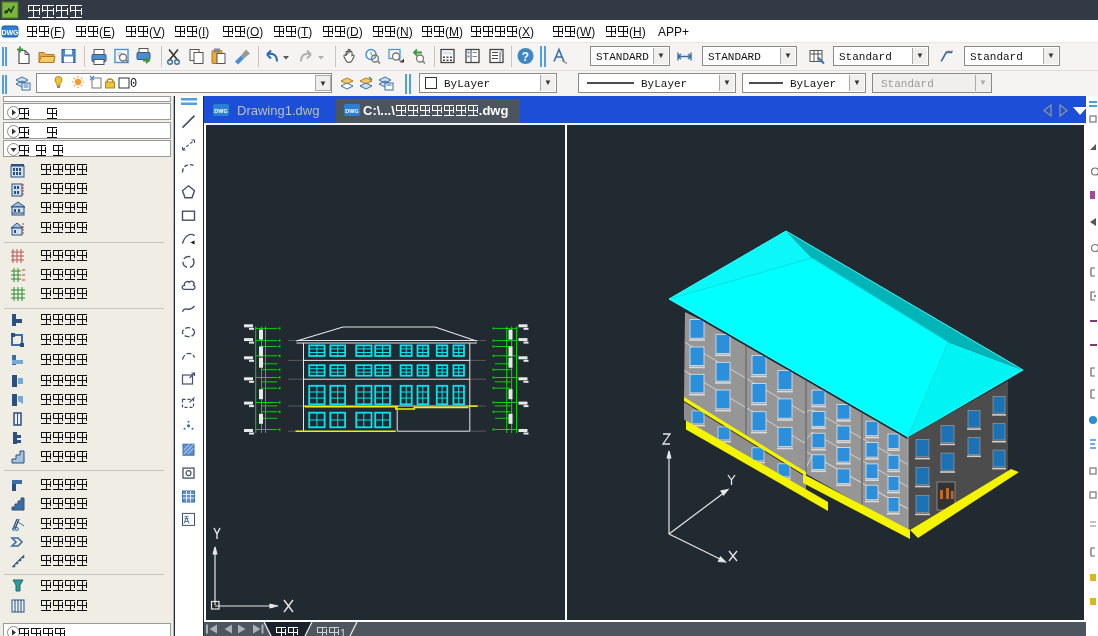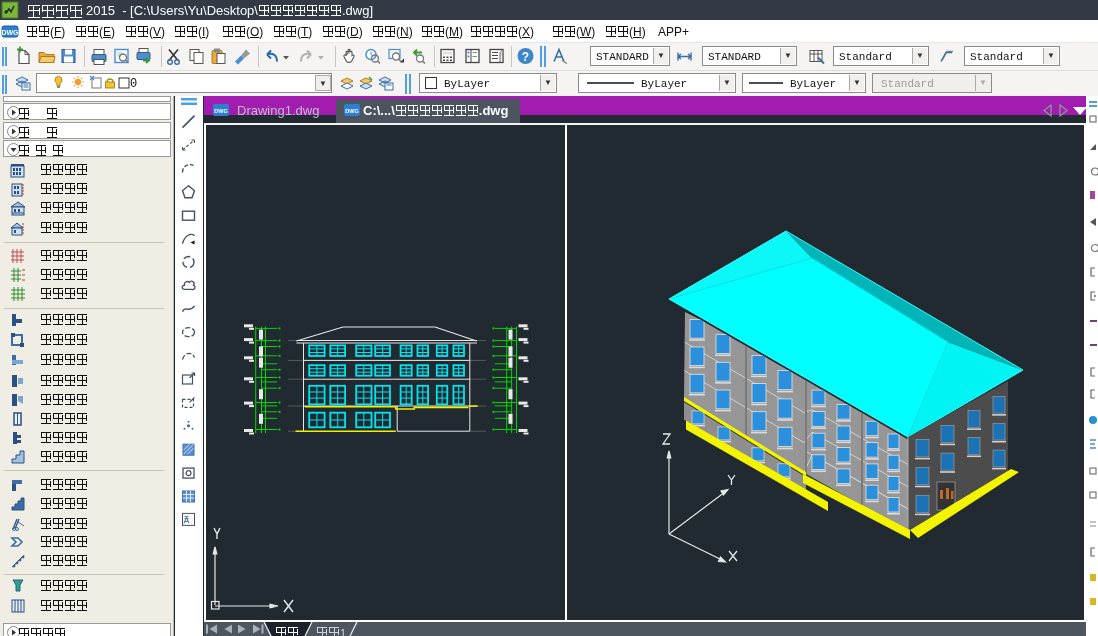--- a/index.html
+++ b/index.html
@@ -37,39 +37,38 @@
 .grip{position:absolute;width:5px;top:4px;height:19px;border-left:2px solid #4ea0e0;border-right:2px solid #4ea0e0}
 .combo{position:absolute;height:20px;background:#fff;border:1px solid #8a8a8a;font-family:"Liberation Mono",monospace;font-size:11px;color:#111;line-height:16px}
 .combo .arr{position:absolute;right:1px;top:1px;width:15px;height:16px;background:#f0efed;border-left:1px solid #aaa;text-align:center;font-size:8px;color:#333;line-height:16px;font-family:"Liberation Sans",sans-serif}
 #pal{left:0;top:96px;width:174px;height:540px;background:#f0eee4;border-right:1px solid #b8b4a8}
 .phead{position:absolute;left:3px;width:168px;height:17px;background:#fff;border:1px solid #9a9a9a;font-size:12px;color:#111;line-height:16px}
 .pitem{position:absolute;left:10px;width:160px;height:17px;font-size:12px;color:#111}
 .pit{position:absolute;left:30px;top:1px;white-space:nowrap}
 .psep{position:absolute;left:4px;width:160px;height:1px;background:#c8c4b8}
 .picon{position:absolute;left:0;top:0;width:16px;height:16px}
 #vtool{left:175px;top:96px;width:28px;height:540px;background:#fff}
-#tabbar{left:204px;top:96px;width:882px;height:19px;background:#a21caf}
+#tabbar{left:204px;top:96px;width:882px;height:27px;background:#1d4ed8}
 #tabline{left:204px;top:123px;width:882px;height:2px;background:#f2f2f2}
 #canvas{left:204px;top:125px;width:882px;height:497px;background:#212931;border-left:2px solid #fff;border-right:2px solid #fff;border-bottom:2px solid #fff}
 #divider{left:565px;top:125px;width:2px;height:497px;background:#fff}
 #btabs{left:204px;top:622px;width:882px;height:14px;background:#4d555e}
 #rstrip{left:1086px;top:96px;width:12px;height:540px;background:#fff}
 svg{position:absolute;left:0;top:0}
 </style>
 </head>
 <body>
 <div id="app">
   <div id="title" class="abs">
     <svg width="20" height="20">
       <rect x="2" y="2" width="16" height="16" fill="#7cb53e" stroke="#4a7a1e"></rect>
       <path d="M6 13 L9 9 L11 12 L14 6" stroke="#1a3a12" stroke-width="1.6" fill="none"></path>
       <circle cx="6" cy="12" r="1.7" fill="#1a3a12"></circle>
     </svg>
     <span class="abs" style="left:27px;top:3px"><span class="z zw zt"></span><span class="z zw zt"></span><span class="z zw zt"></span><span class="z zw zt"></span></span>
-    <span class="abs" style="left:86px;top:3px;color:#fff;font-size:13px">2015&nbsp;&nbsp;- [C:\Users\Yu\Desktop\<span class="z zw"></span><span class="z zw"></span><span class="z zw"></span><span class="z zw"></span><span class="z zw"></span><span class="z zw"></span><span class="z zw"></span>.dwg]</span>
   </div>
 
   <div id="menu" class="abs">
     <svg width="36" height="23">
         <rect x="2" y="6" width="16" height="11" rx="2" fill="#2d7fd3" stroke="#1a5a9e"></rect>
         <text x="10" y="14.5" font-size="7" fill="#fff" text-anchor="middle" font-family="Liberation Sans" font-weight="bold">DWG</text>
       </svg>
     <span class="mi" style="left:26px"><span class="z"></span><span class="z"></span>(<u>F</u>)</span>
     <span class="mi" style="left:75px"><span class="z"></span><span class="z"></span>(<u>E</u>)</span>
     <span class="mi" style="left:125px"><span class="z"></span><span class="z"></span>(<u>V</u>)</span>

